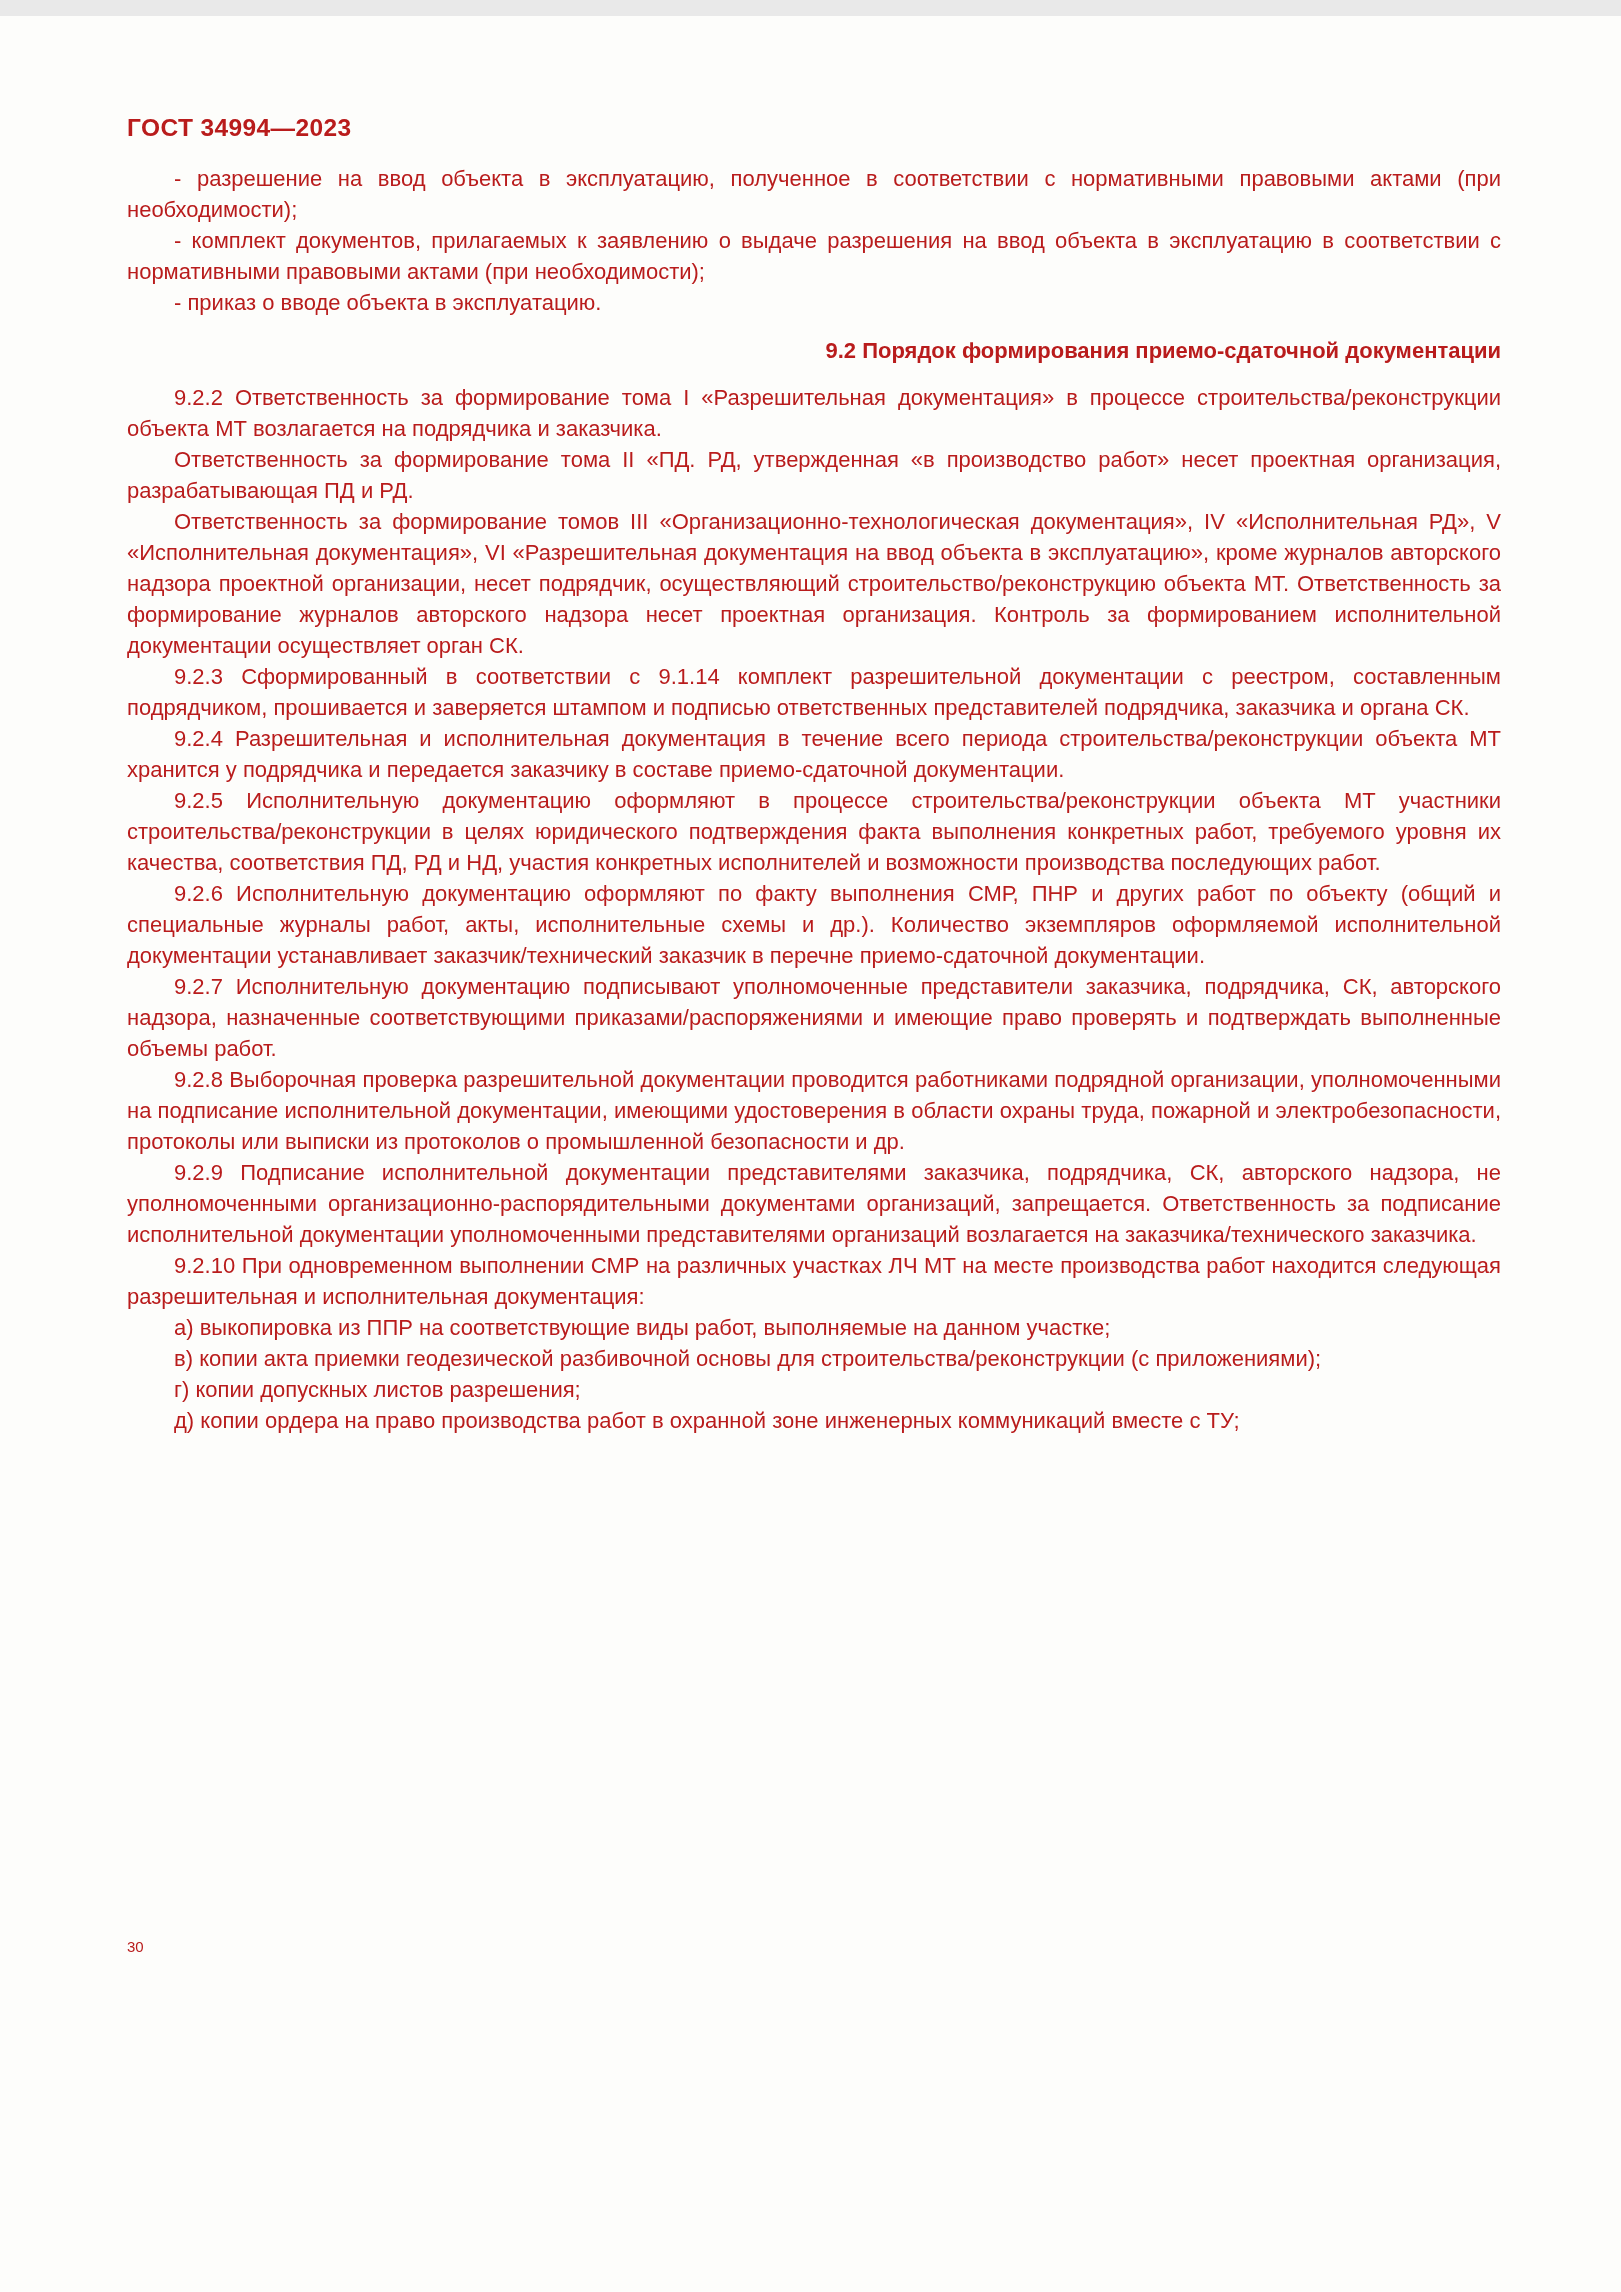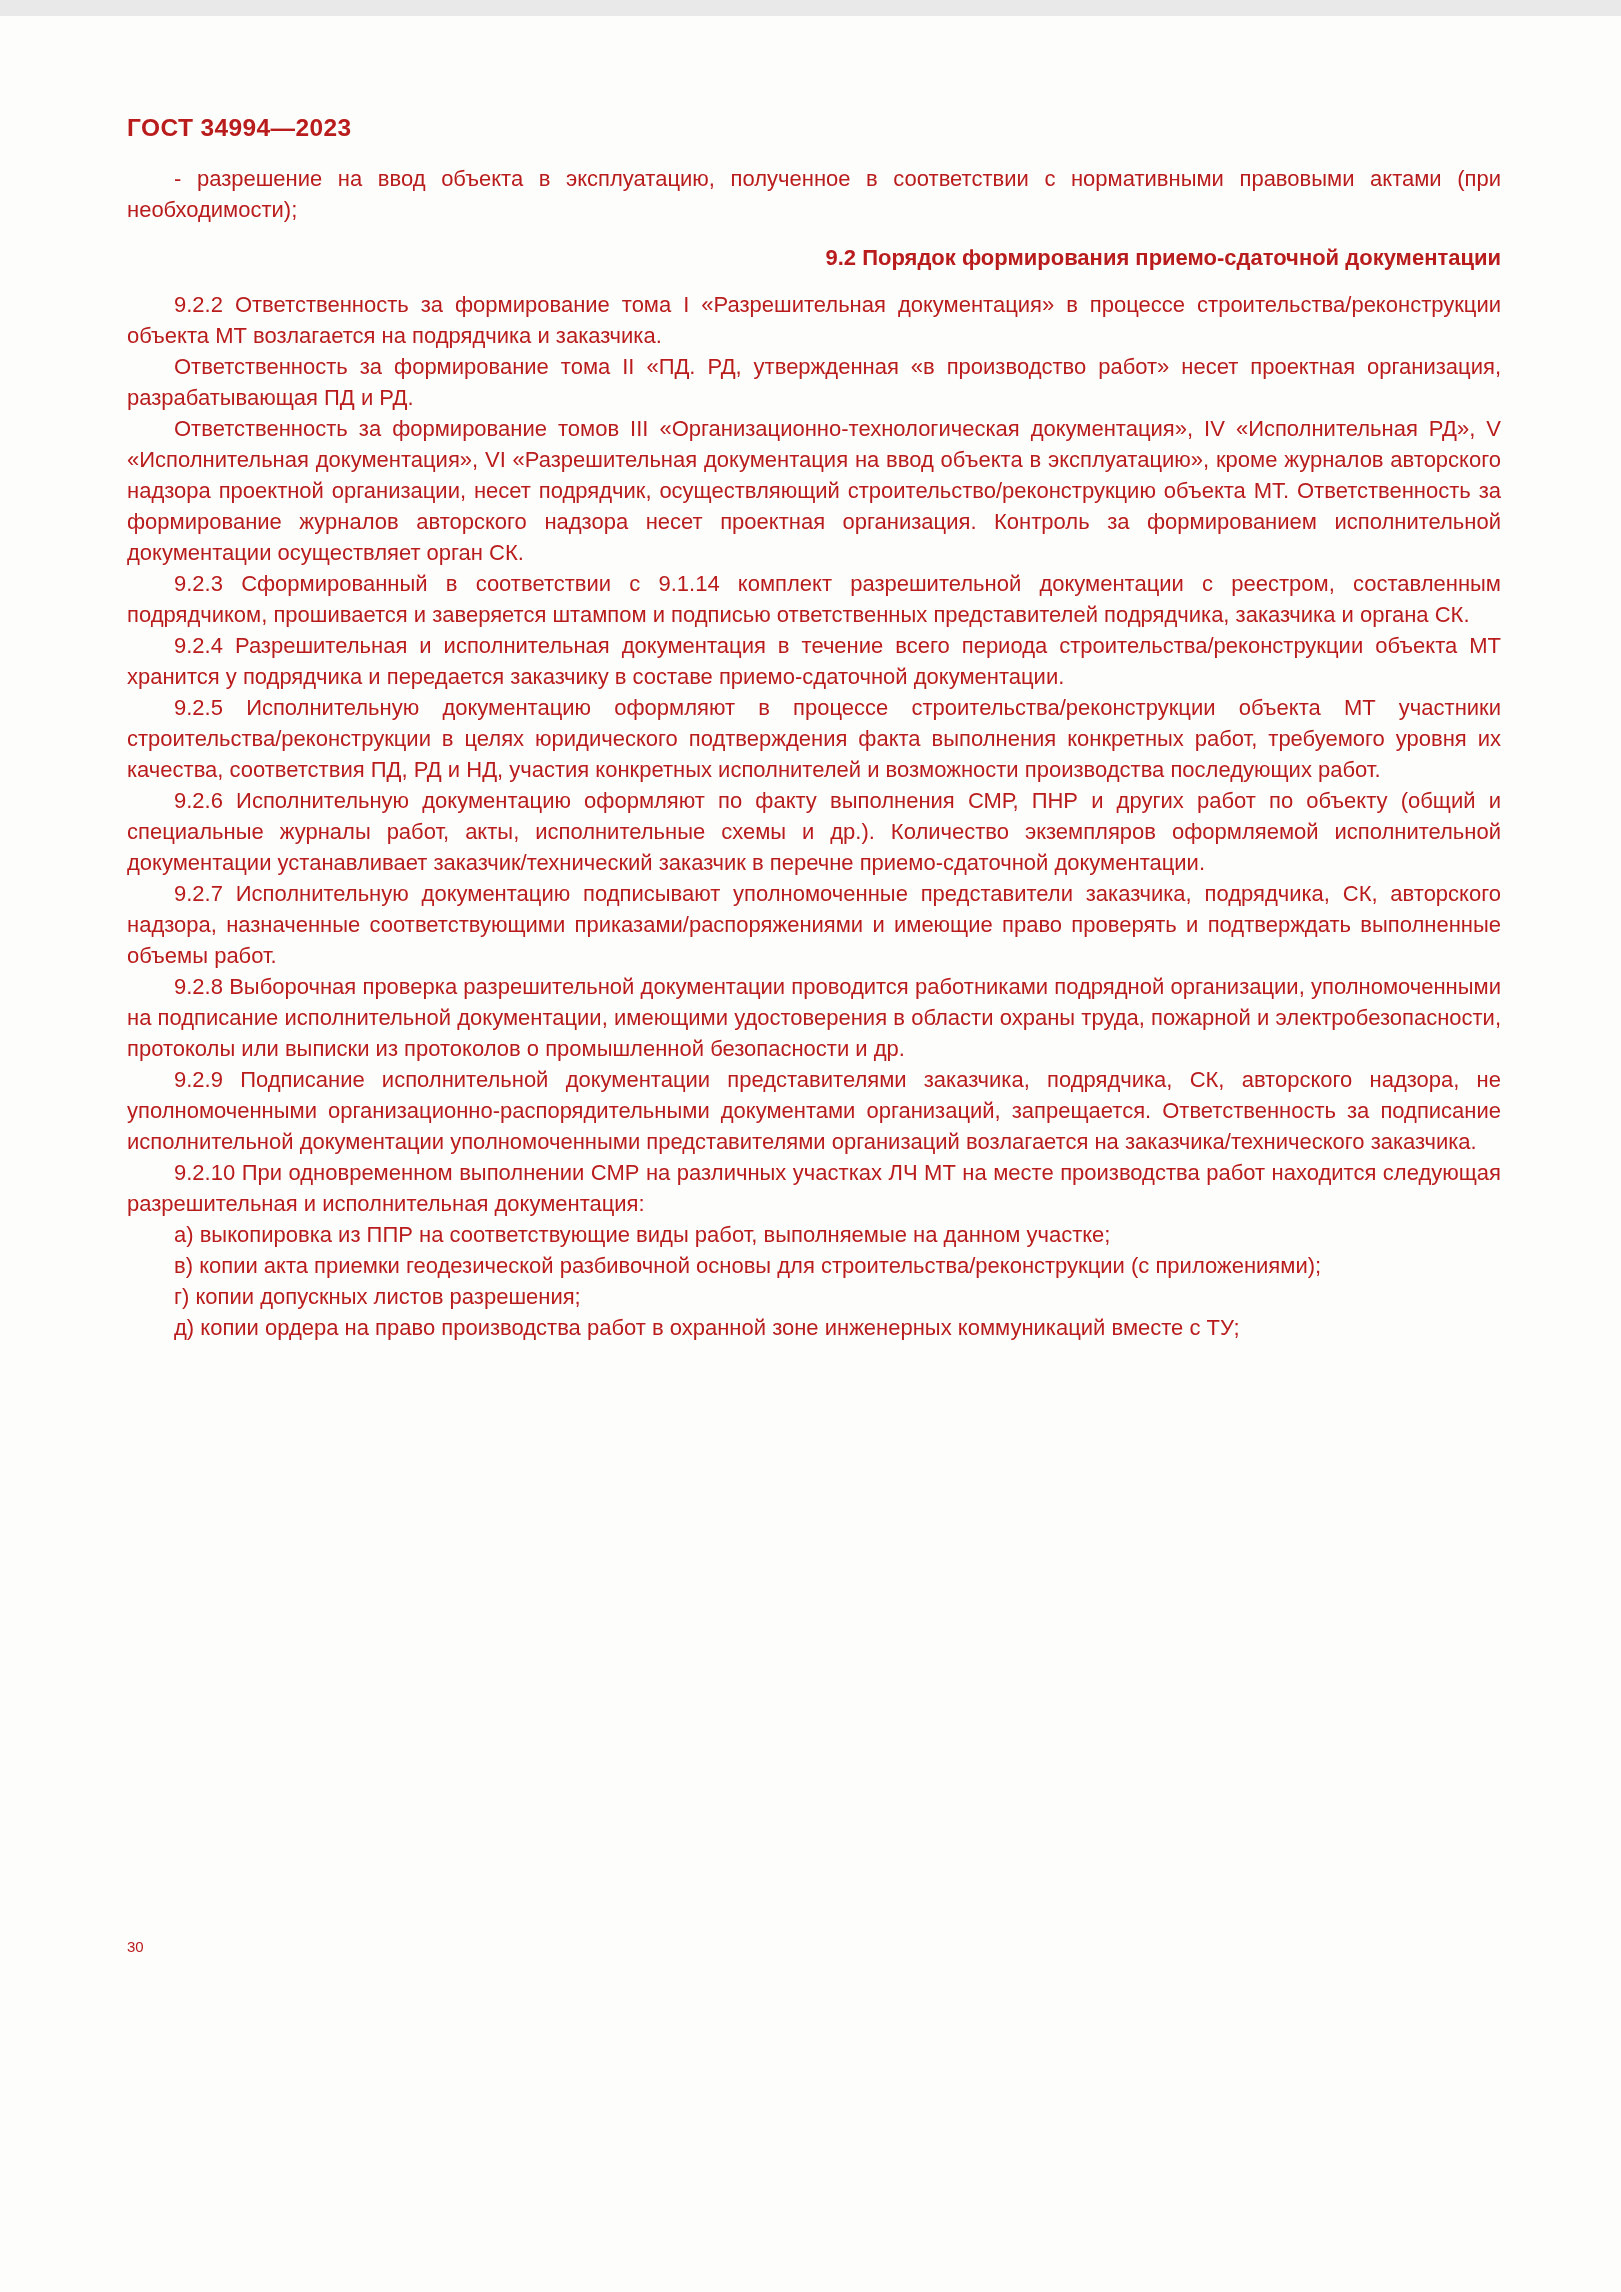--- a/index.html
+++ b/index.html
@@ -54,20 +54,22 @@
 </style>
 </head>
 <body>
 
 <div class="page">
 
   <div class="doc-header">ГОСТ 34994—2023</div>
 
   <div class="body-text">
     <p class="para">- разрешение на ввод объекта в эксплуатацию, полученное в соответствии с нормативными правовыми актами (при необходимости);</p>
+    <p class="para">- комплект документов, прилагаемых к заявлению о выдаче разрешения на ввод объекта в эксплуатацию в соответствии с нормативными правовыми актами (при необходимости);</p>
+    <p class="para">- приказ о вводе объекта в эксплуатацию.</p>
     <p class="heading">9.2 Порядок формирования приемо-сдаточной документации</p>
     <p class="para">9.2.2 Ответственность за формирование тома I «Разрешительная документация» в процессе строительства/реконструкции объекта МТ возлагается на подрядчика и заказчика.</p>
     <p class="para">Ответственность за формирование тома II «ПД. РД, утвержденная «в производство работ» несет проектная организация, разрабатывающая ПД и РД.</p>
     <p class="para">Ответственность за формирование томов III «Организационно-технологическая документация», IV «Исполнительная РД», V «Исполнительная документация», VI «Разрешительная документация на ввод объекта в эксплуатацию», кроме журналов авторского надзора проектной организации, несет подрядчик, осуществляющий строительство/реконструкцию объекта МТ. Ответственность за формирование журналов авторского надзора несет проектная организация. Контроль за формированием исполнительной документации осуществляет орган СК.</p>
     <p class="para">9.2.3 Сформированный в соответствии с 9.1.14 комплект разрешительной документации с реестром, составленным подрядчиком, прошивается и заверяется штампом и подписью ответственных представителей подрядчика, заказчика и органа СК.</p>
     <p class="para">9.2.4 Разрешительная и исполнительная документация в течение всего периода строительства/реконструкции объекта МТ хранится у подрядчика и передается заказчику в составе приемо-сдаточной документации.</p>
     <p class="para">9.2.5 Исполнительную документацию оформляют в процессе строительства/реконструкции объекта МТ участники строительства/реконструкции в целях юридического подтверждения факта выполнения конкретных работ, требуемого уровня их качества, соответствия ПД, РД и НД, участия конкретных исполнителей и возможности производства последующих работ.</p>
     <p class="para">9.2.6 Исполнительную документацию оформляют по факту выполнения СМР, ПНР и других работ по объекту (общий и специальные журналы работ, акты, исполнительные схемы и др.). Количество экземпляров оформляемой исполнительной документации устанавливает заказчик/технический заказчик в перечне приемо-сдаточной документации.</p>
     <p class="para">9.2.7 Исполнительную документацию подписывают уполномоченные представители заказчика, подрядчика, СК, авторского надзора, назначенные соответствующими приказами/распоряжениями и имеющие право проверять и подтверждать выполненные объемы работ.</p>
     <p class="para">9.2.8 Выборочная проверка разрешительной документации проводится работниками подрядной организации, уполномоченными на подписание исполнительной документации, имеющими удостоверения в области охраны труда, пожарной и электробезопасности, протоколы или выписки из протоколов о промышленной безопасности и др.</p>

